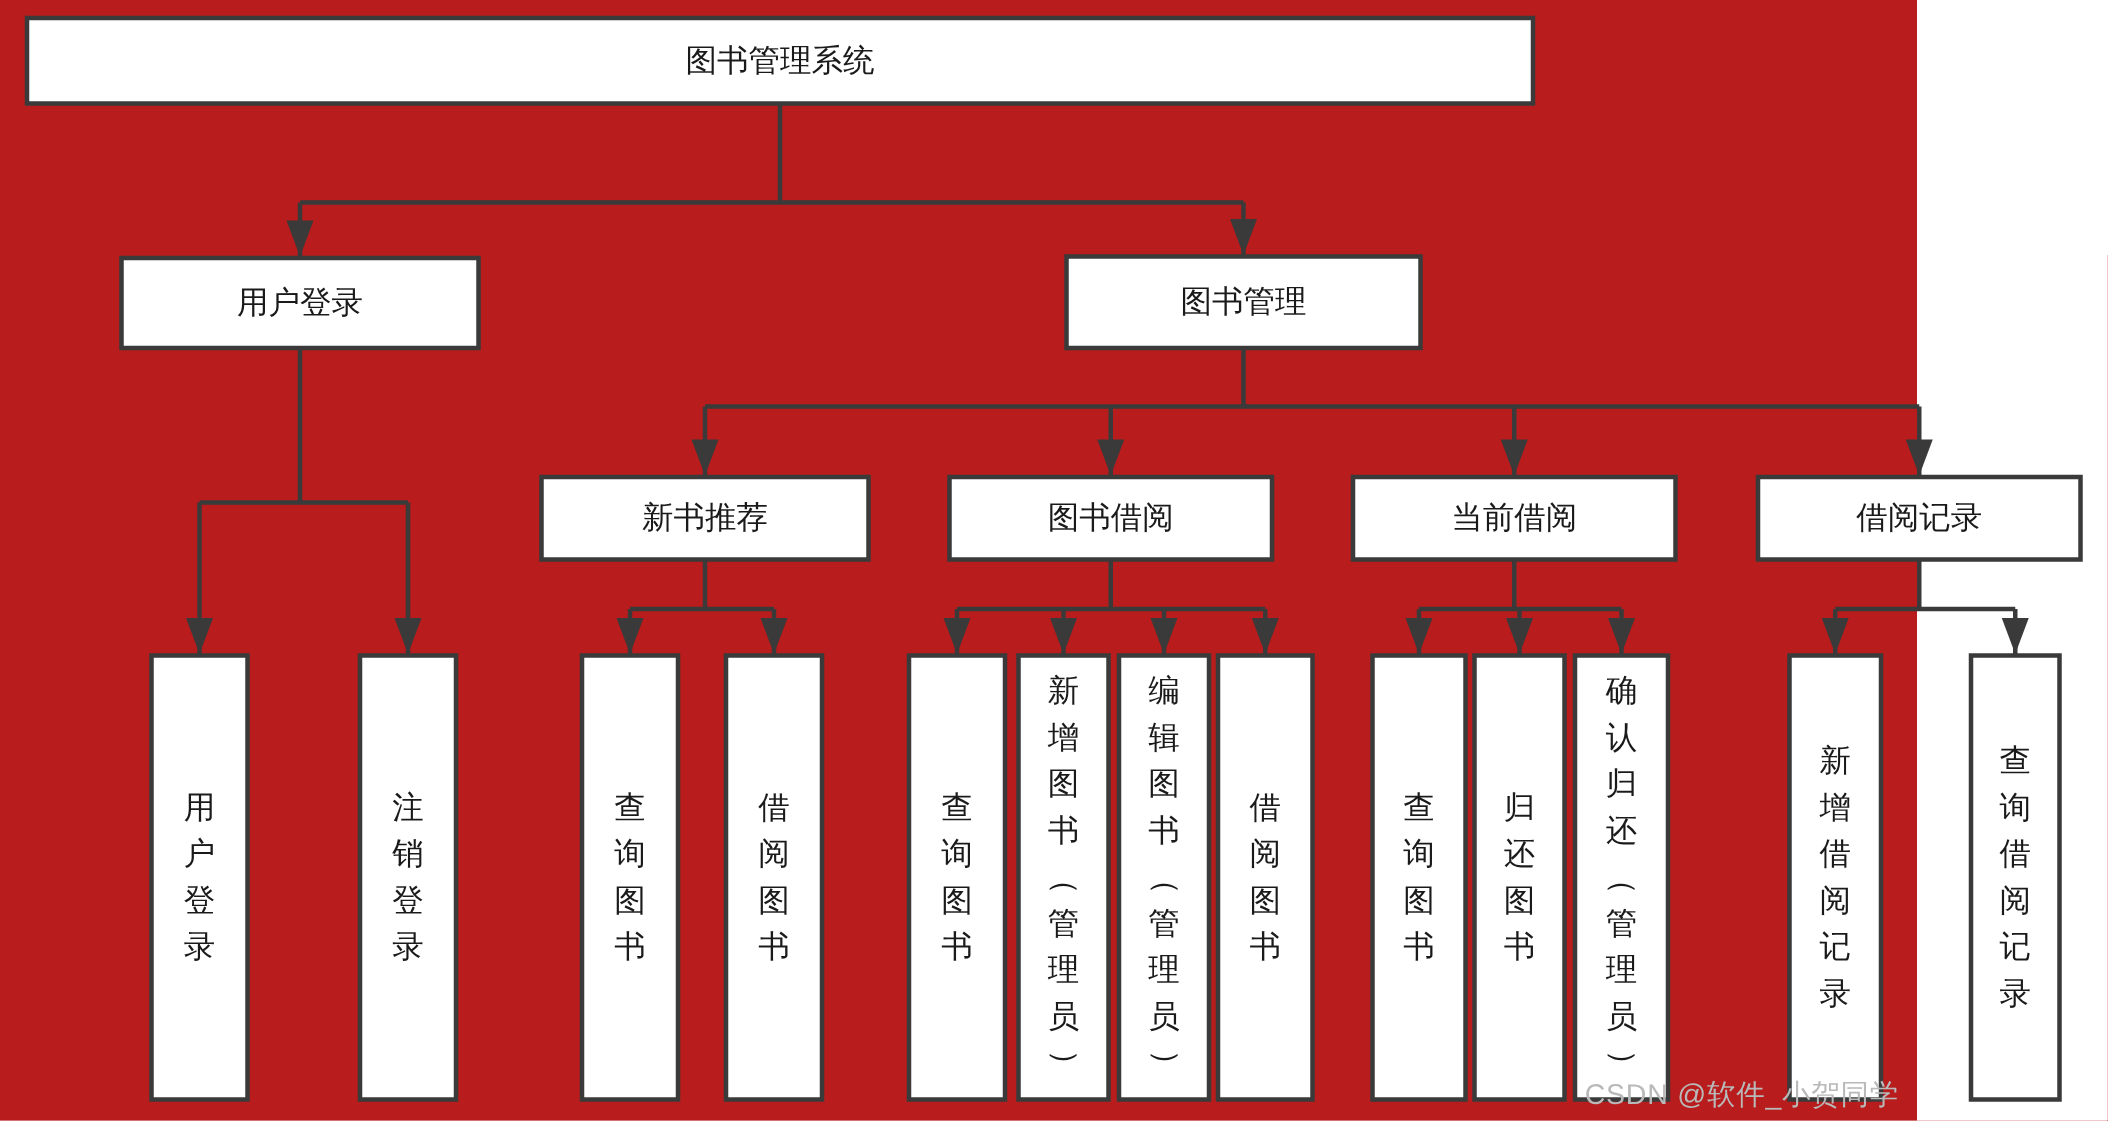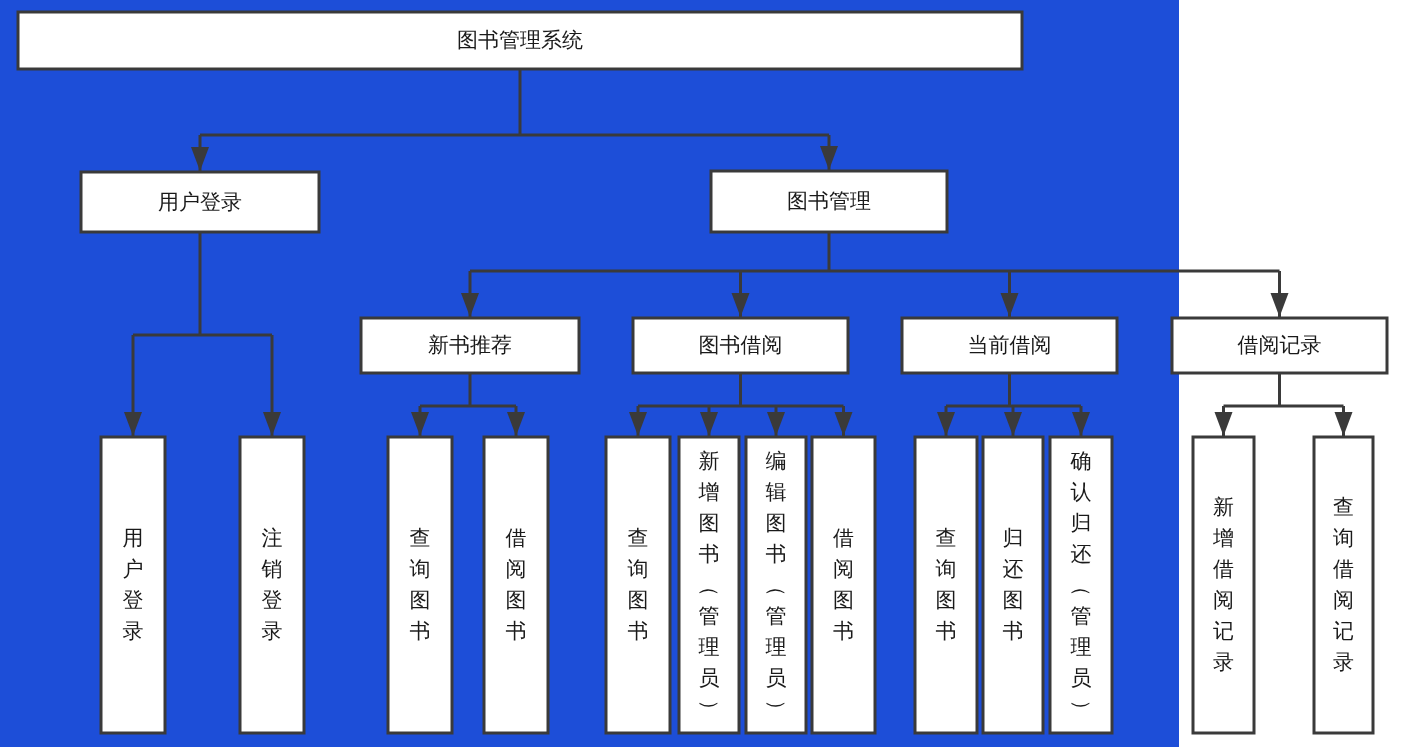--- a/index.html
+++ b/index.html
@@ -9,23 +9,23 @@
   }
   body {
     width: 1405px;
     height: 747px;
     font-family: "Liberation Sans", "DejaVu Sans", sans-serif;
     overflow: hidden;
     position: relative;
   }
   #diagram-root {
     position: relative;
-    width: 1179px;
+    width: 1278px;
     height: 747px;
-    background: #1d4ed8;
+    background: #b91c1c;
   }
   svg.flow {
     position: absolute;
     top: 0;
     left: 0;
     width: 1405px;
     height: 747px;
     display: block;
   }
   .node-rect {
@@ -264,13 +264,14 @@
           <rect x="1314" y="437" width="59" height="296" class="node-rect"></rect>
           <text x="1343.5" y="508.5" class="node-label-v">查</text>
           <text x="1343.5" y="539.5" class="node-label-v">询</text>
           <text x="1343.5" y="570.5" class="node-label-v">借</text>
           <text x="1343.5" y="601.5" class="node-label-v">阅</text>
           <text x="1343.5" y="632.5" class="node-label-v">记</text>
           <text x="1343.5" y="663.5" class="node-label-v">录</text>
         </g>
       </g>
   </svg>
+  <div class="watermark-text">CSDN @软件_小贺同学</div>
 </div>
 
 </body></html>

